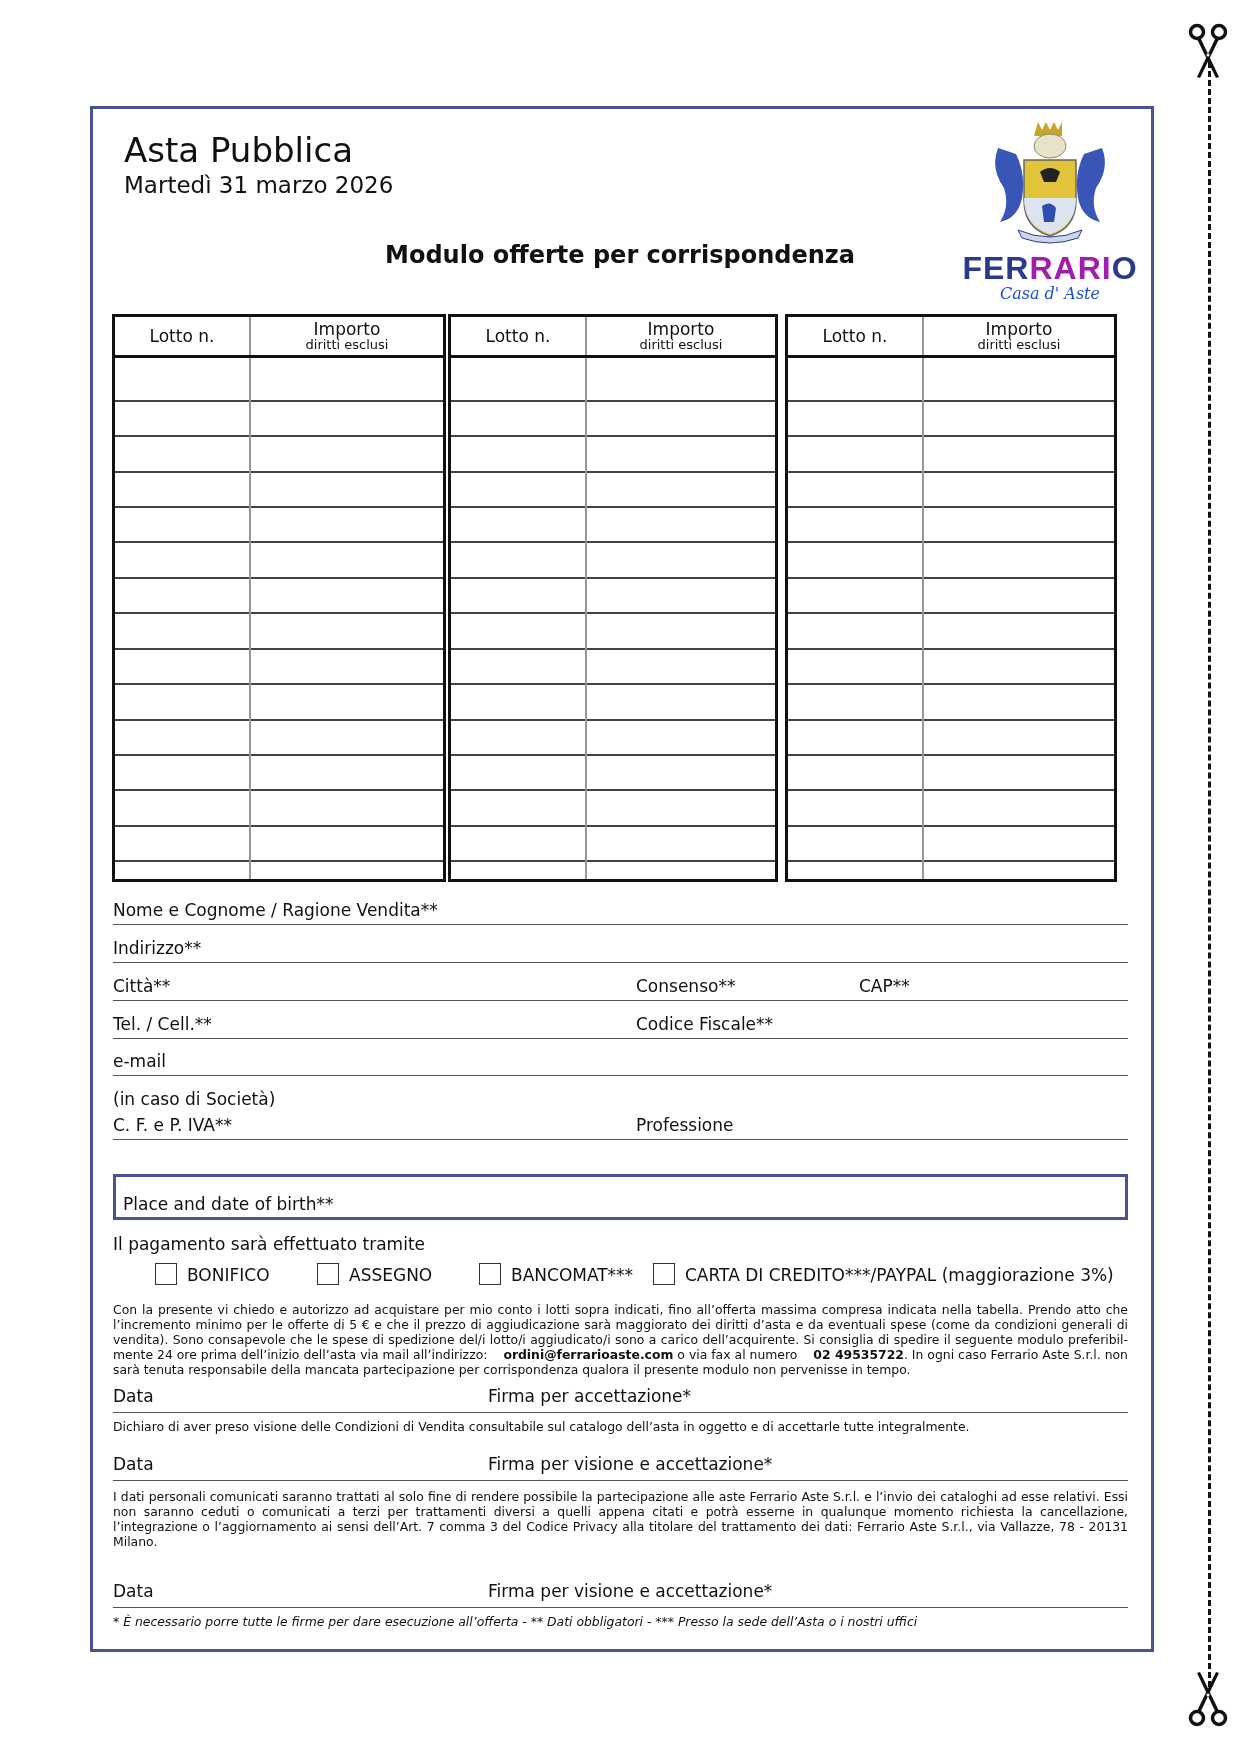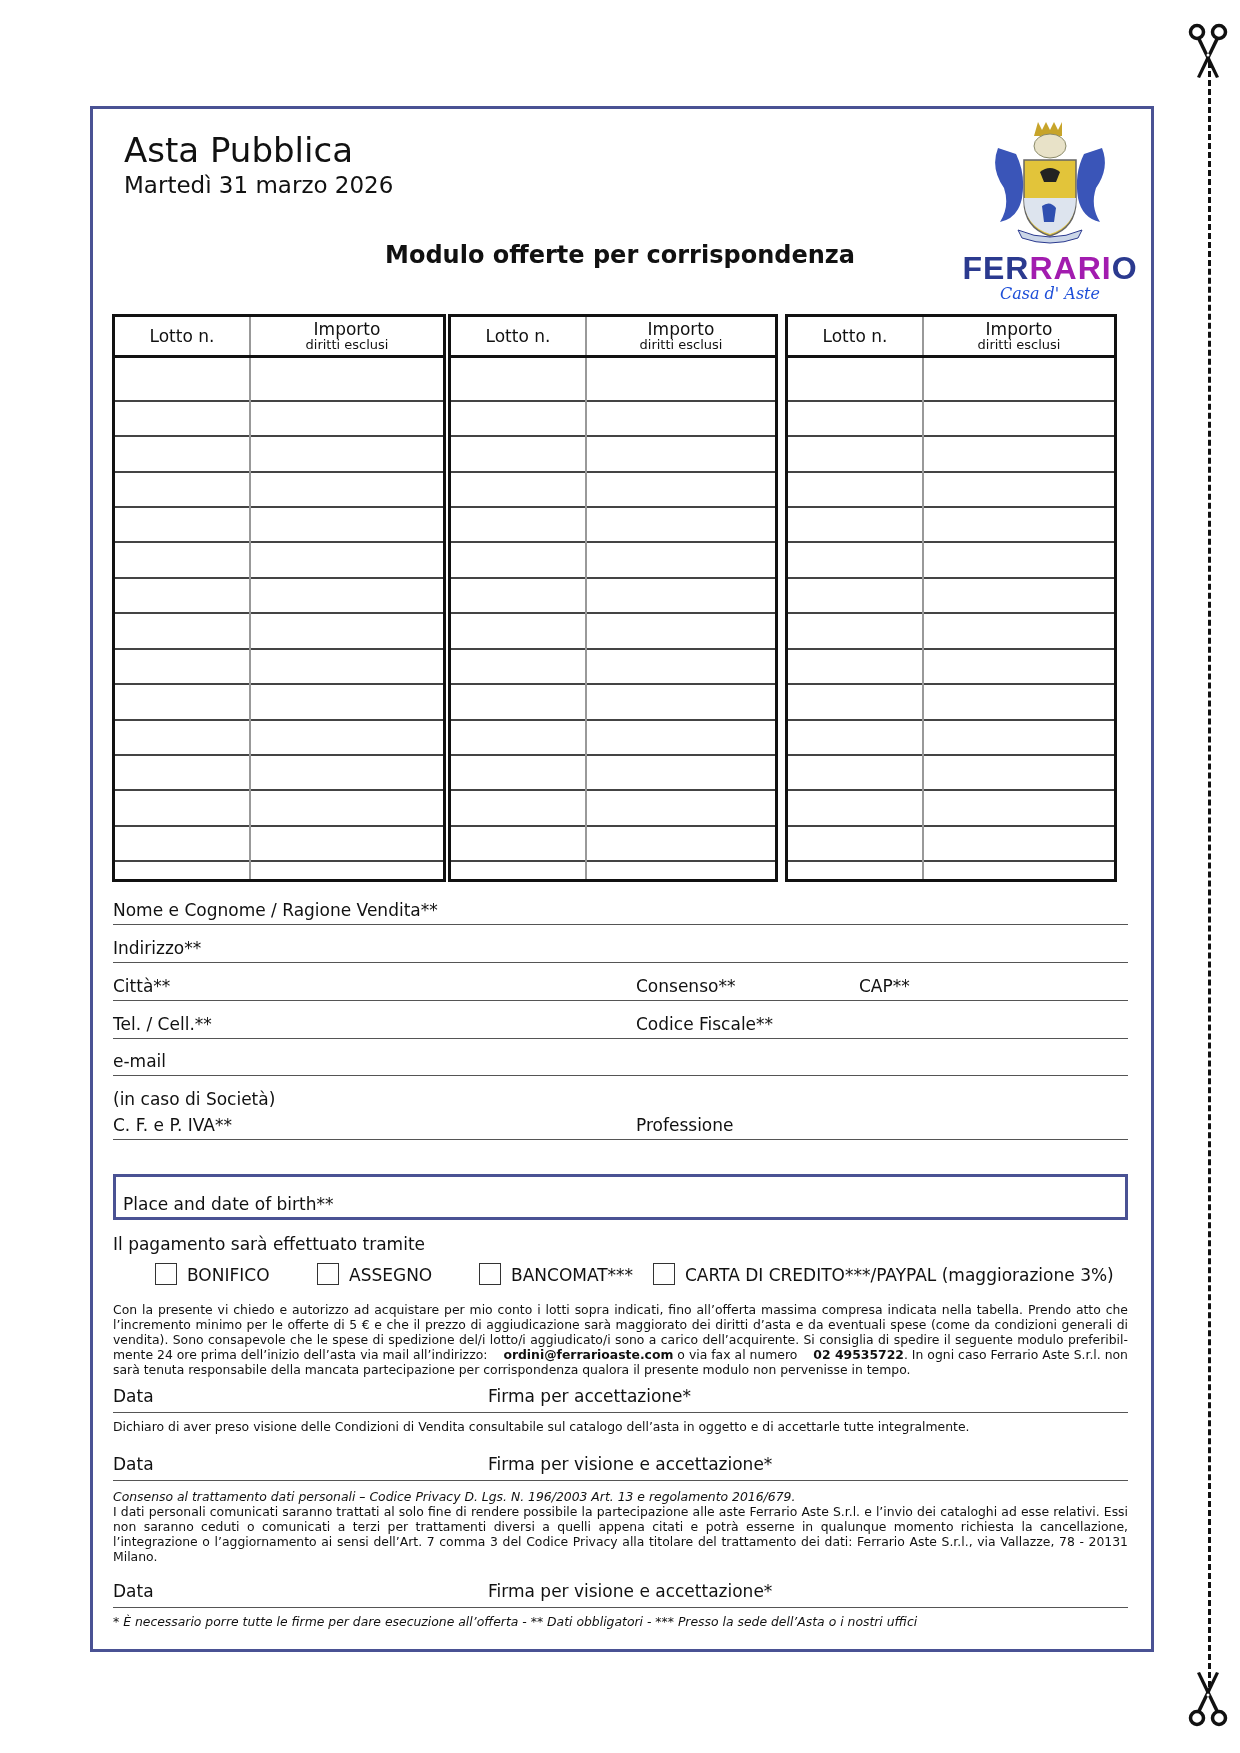--- a/index.html
+++ b/index.html
@@ -374,21 +374,20 @@
   </div>
 
 <div class="note" style="top:1419px">Dichiaro di aver preso visione delle Condizioni di Vendita consultabile sul catalogo dell’asta in oggetto e di accettarle tutte integralmente.</div>
 
 <div class="sig" style="top:1454px">
   <span class="l">Data</span>
   <span class="r">Firma per visione e accettazione*</span>
   </div>
 
 <div class="note" style="top:1489px;text-align:justify">
-  <div class="it">Consenso al trattamento dati personali – Codice Privacy D. Lgs. N. 196/2003 Art. 13 e regolamento 2016/679.</div>
   <div>I dati personali comunicati saranno trattati al solo fine di rendere possibile la partecipazione alle aste Ferrario Aste S.r.l. e l’invio dei cataloghi ad esse relativi. Essi non saranno ceduti o comunicati a terzi per trattamenti diversi a quelli appena citati e potrà esserne in qualunque momento richiesta la cancellazione, l’integrazione o l’aggiornamento ai sensi dell’Art. 7 comma 3 del Codice Privacy alla titolare del trattamento dei dati: Ferrario Aste S.r.l., via Vallazze, 78 - 20131 Milano.</div>
 </div>
 
 <div class="sig" style="top:1581px">
   <span class="l">Data</span>
   <span class="r">Firma per visione e accettazione*</span>
   </div>
 
 <div class="note it" style="top:1614px">* È necessario porre tutte le firme per dare esecuzione all’offerta - ** Dati obbligatori - *** Presso la sede dell’Asta o i nostri uffici</div>
 

